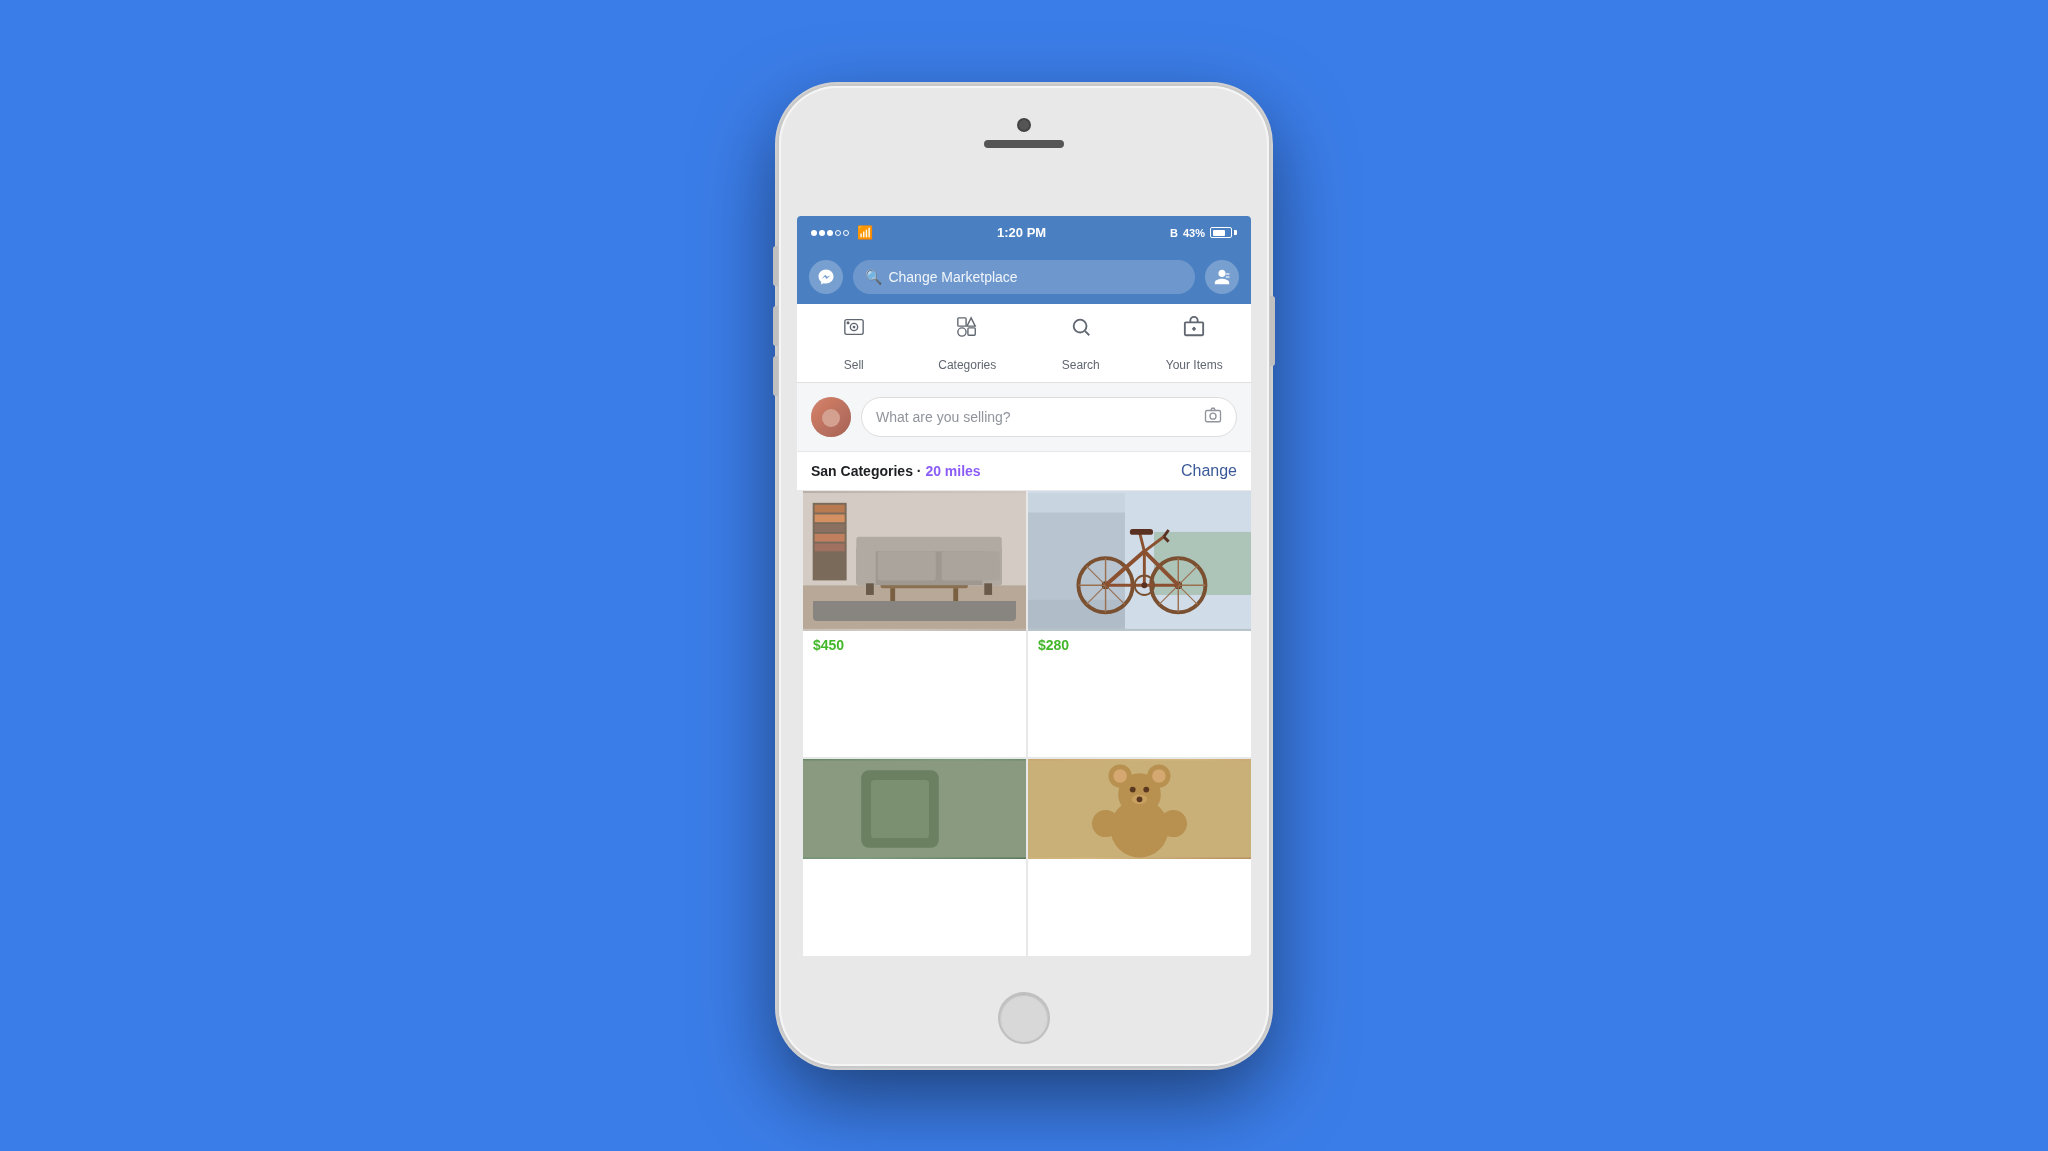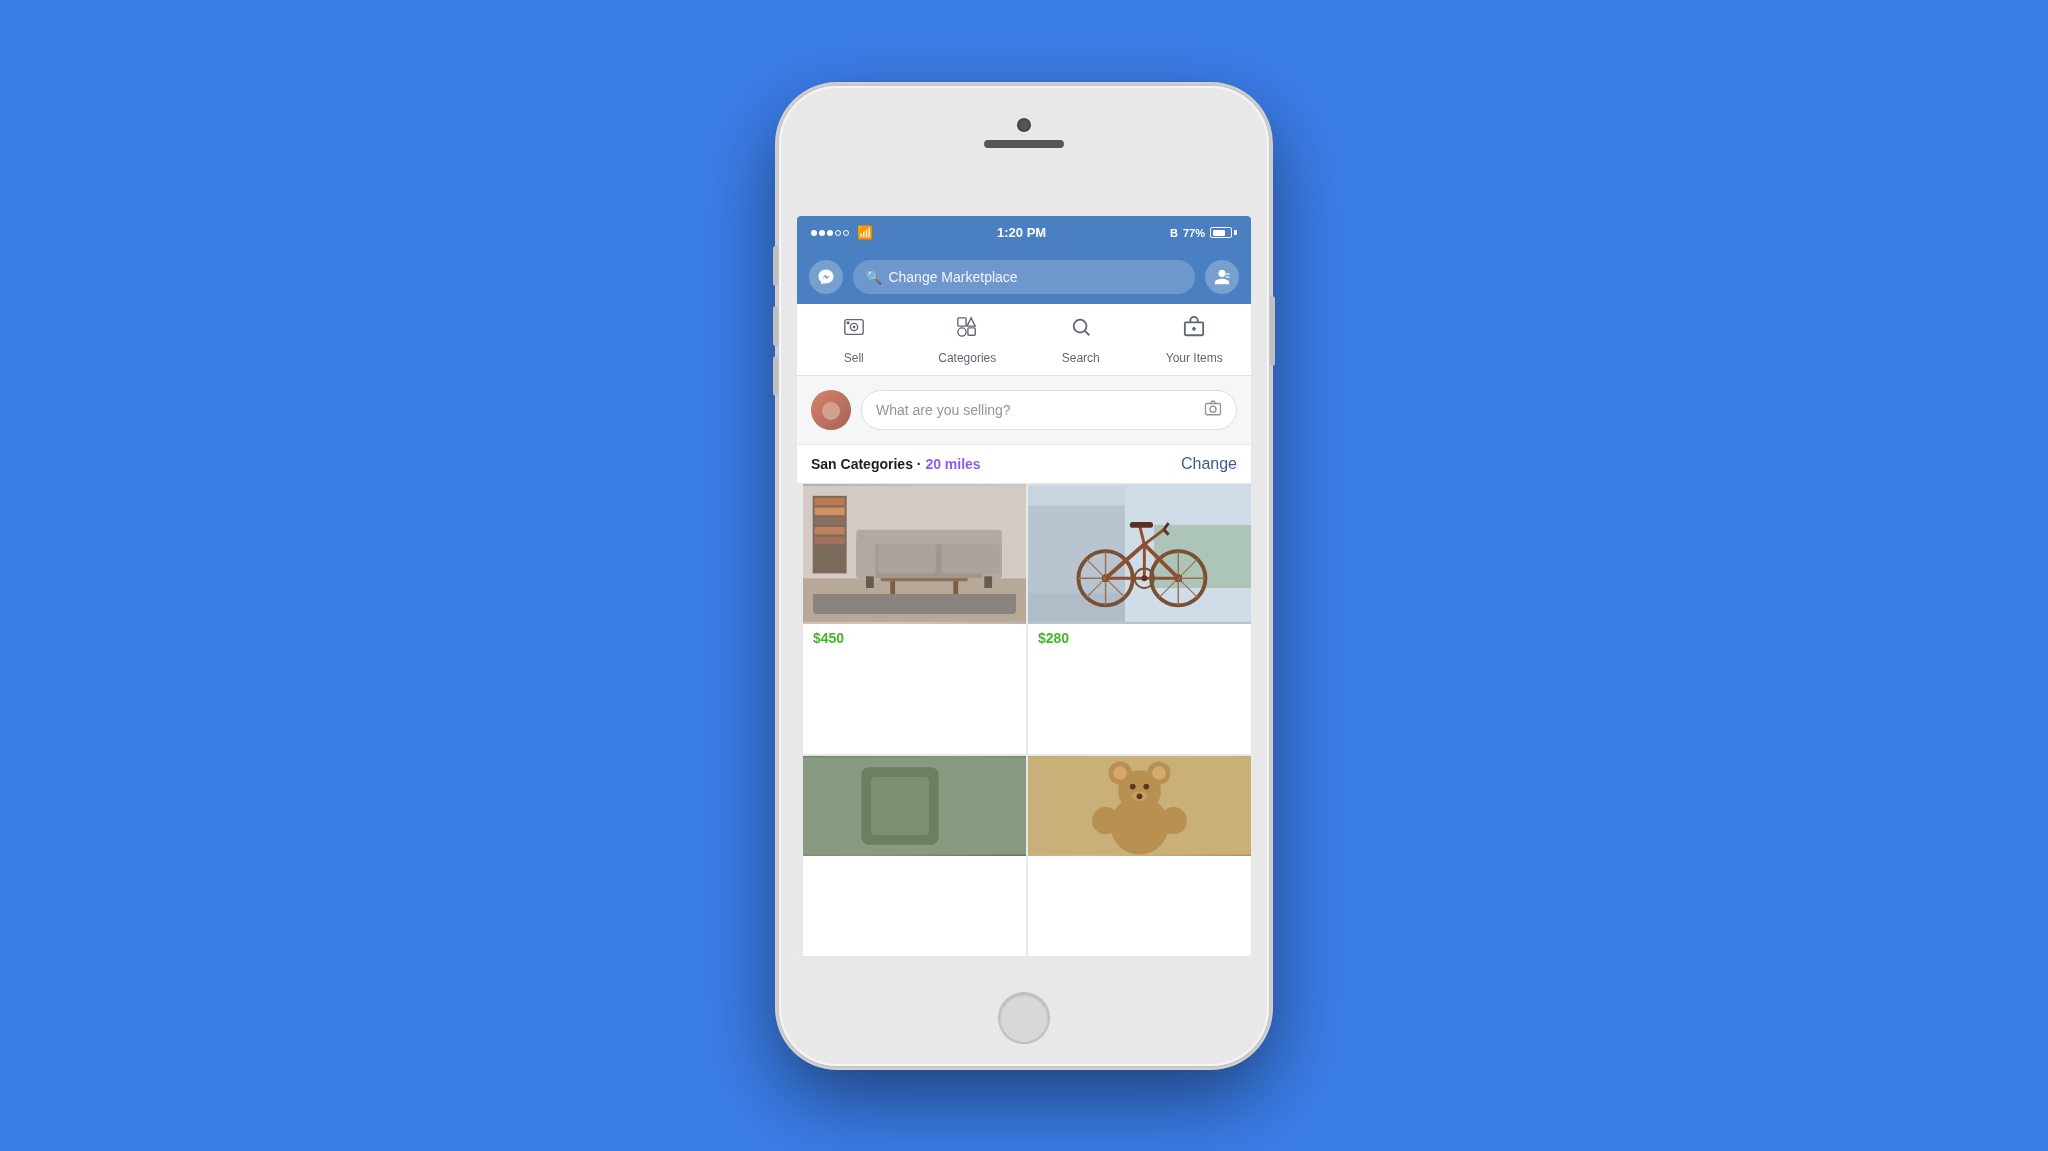--- a/index.html
+++ b/index.html
@@ -251,21 +251,21 @@
       border-bottom: 1px solid #e0e0e0;
       background: #fff;
     }
 
     .nav-tab {
       flex: 1;
       display: flex;
       flex-direction: column;
       align-items: center;
       padding: 12px 4px 10px;
-      gap: 8px;
+      gap: 15px;
       cursor: pointer;
       color: #606770;
       font-size: 12px;
       font-weight: 500;
     }
 
     .nav-tab-icon {
       font-size: 20px;
       color: #606770;
     }
@@ -463,21 +463,21 @@
               <div class="status-dot"></div>
               <div class="status-dot"></div>
               <div class="status-dot empty"></div>
               <div class="status-dot empty"></div>
             </div>
             <span class="status-wifi">📶</span>
           </div>
           <div class="status-center">1:20 PM</div>
           <div class="status-right">
             <span>B</span>
-            <span>77%</span>
+            <span>43%</span>
             <div class="battery-icon">
               <div class="battery-body">
                 <div class="battery-fill"></div>
               </div>
               <div class="battery-tip"></div>
             </div>
           </div>
         </div>
 
         <div class="header">

